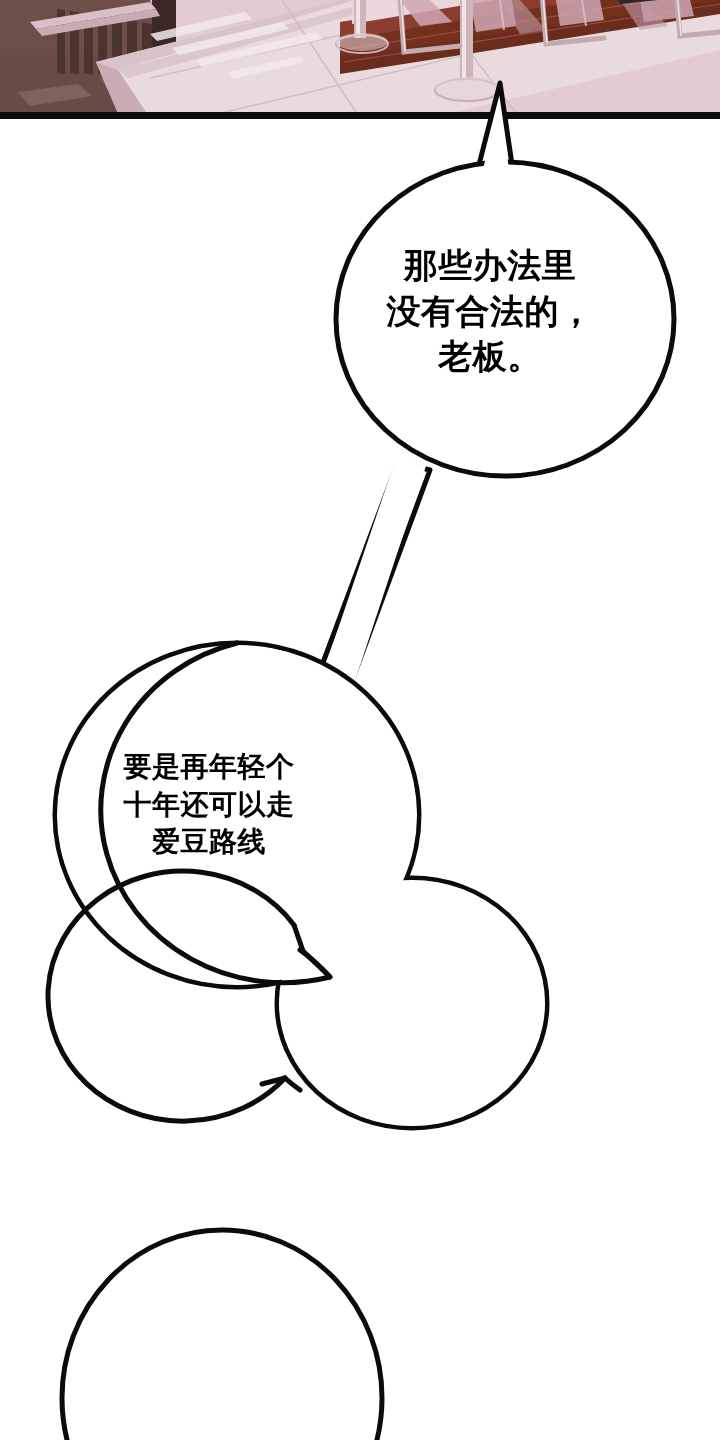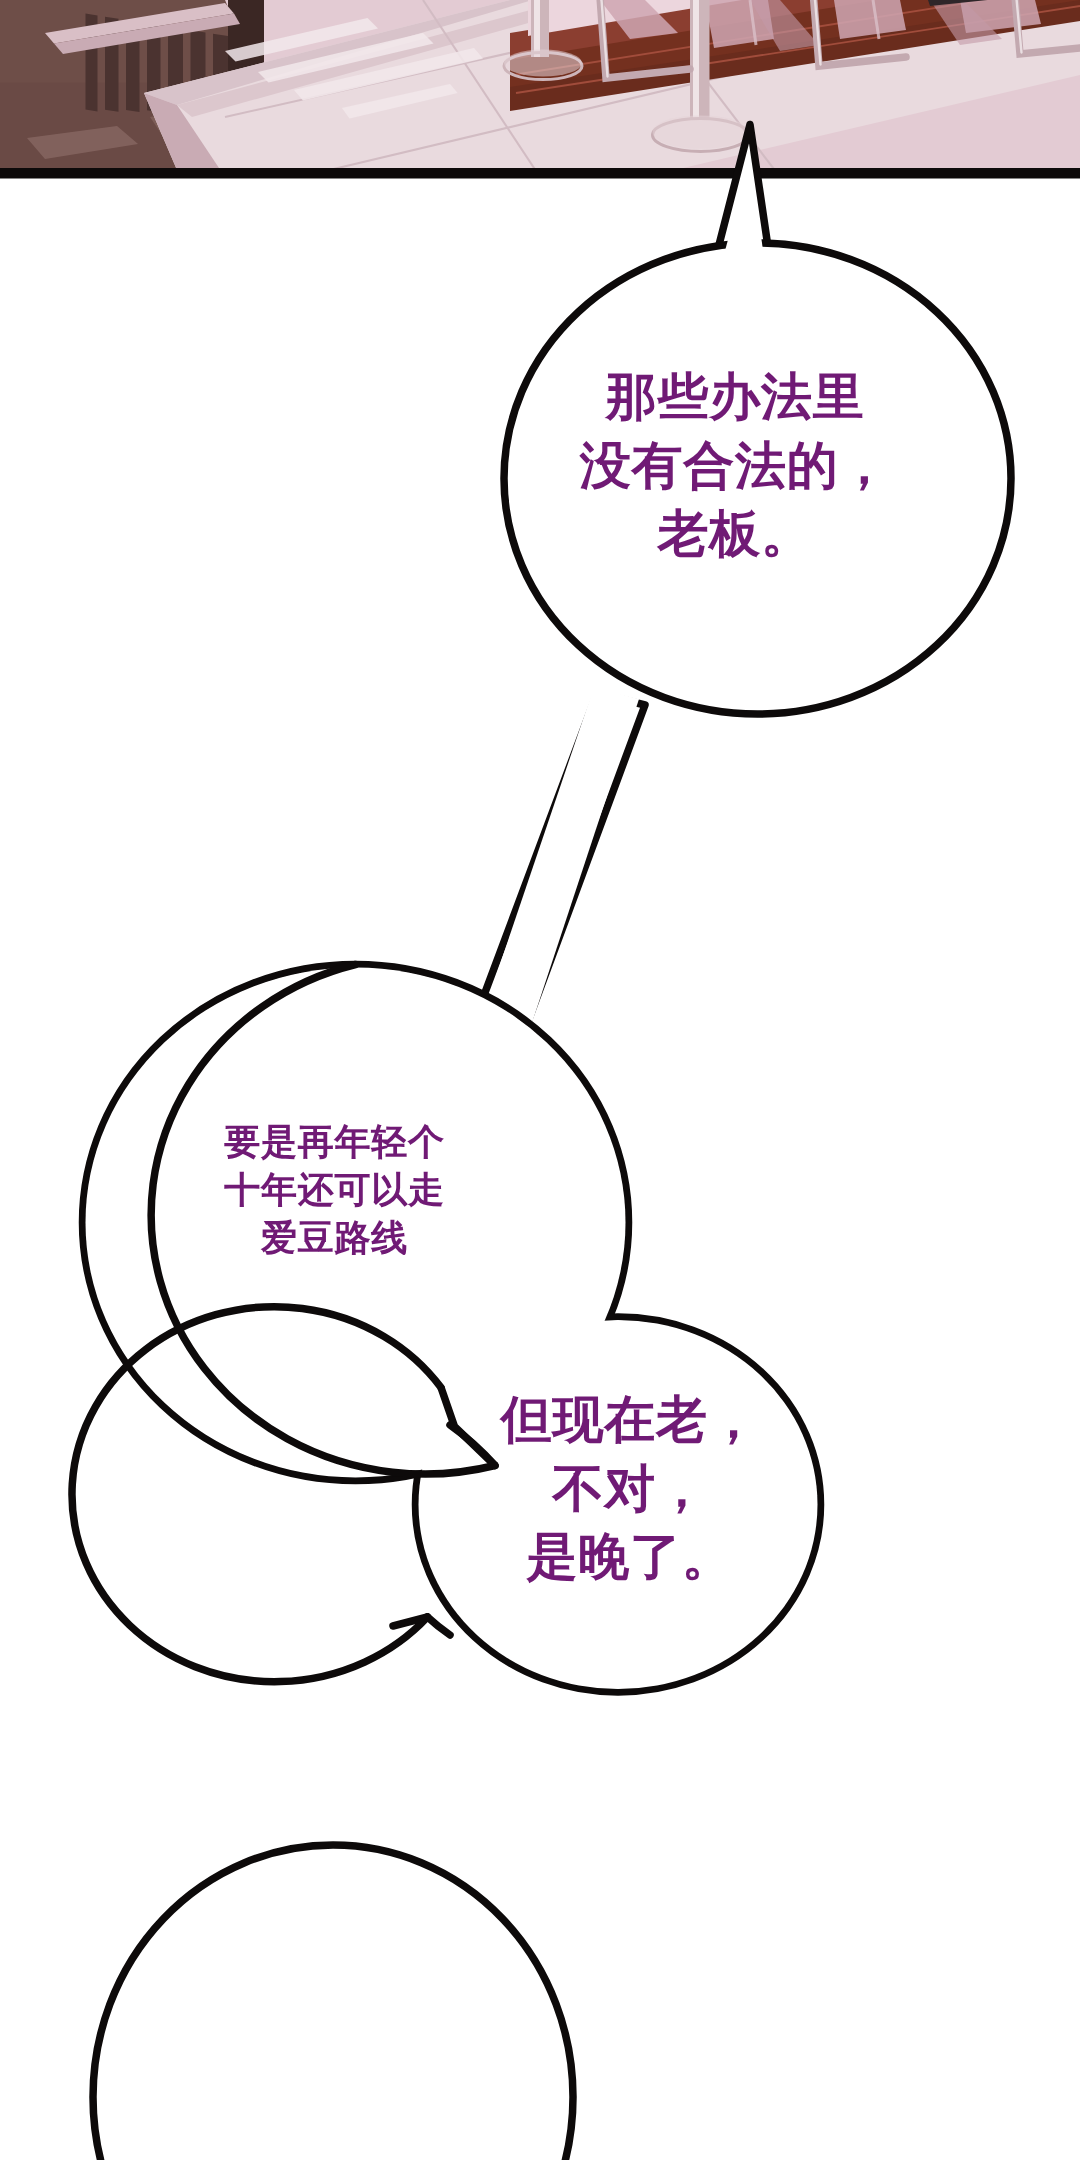--- a/index.html
+++ b/index.html
@@ -49,40 +49,39 @@
     top: 0;
     width: 720px;
     height: 1440px;
   }
   #bubble-layer svg { display: block; }
 
   
   .bubble-text {
     position: absolute;
     text-align: center;
-    color: #701a75;
+    color: #000000;
     font-weight: 700;
     line-height: 1.34;
     letter-spacing: 0.5px;
     white-space: pre;
     font-family: "Liberation Sans", "DejaVu Sans", sans-serif;
   }
 
   #text-bubble-1 {
     left: 360px;
     top: 243px;
     width: 260px;
     font-size: 34px;
   }
   #text-bubble-2 {
-    left: 78px;
+    left: 64px;
     top: 748px;
     width: 290px;
-    font-size: 24px;
-    font-family: Liberation Mono, monospace;
+    font-size: 28px;
   }
   #text-bubble-3 {
     left: 300px;
     top: 925px;
     width: 240px;
     font-size: 34px;
   }
   #text-bubble-4 {
     left: 88px;
     top: 1283px;
@@ -246,18 +245,15 @@
   </div>
 
   <div class="bubble-text" id="text-bubble-1">那些办法里
 没有合法的，
 老板。</div>
 
   <div class="bubble-text" id="text-bubble-2">要是再年轻个
 十年还可以走
 爱豆路线</div>
 
-  <div class="bubble-text" id="text-bubble-3">但现在老，
-不对，
-是晚了。</div>
 
 
 </div>
 
 </body></html>

